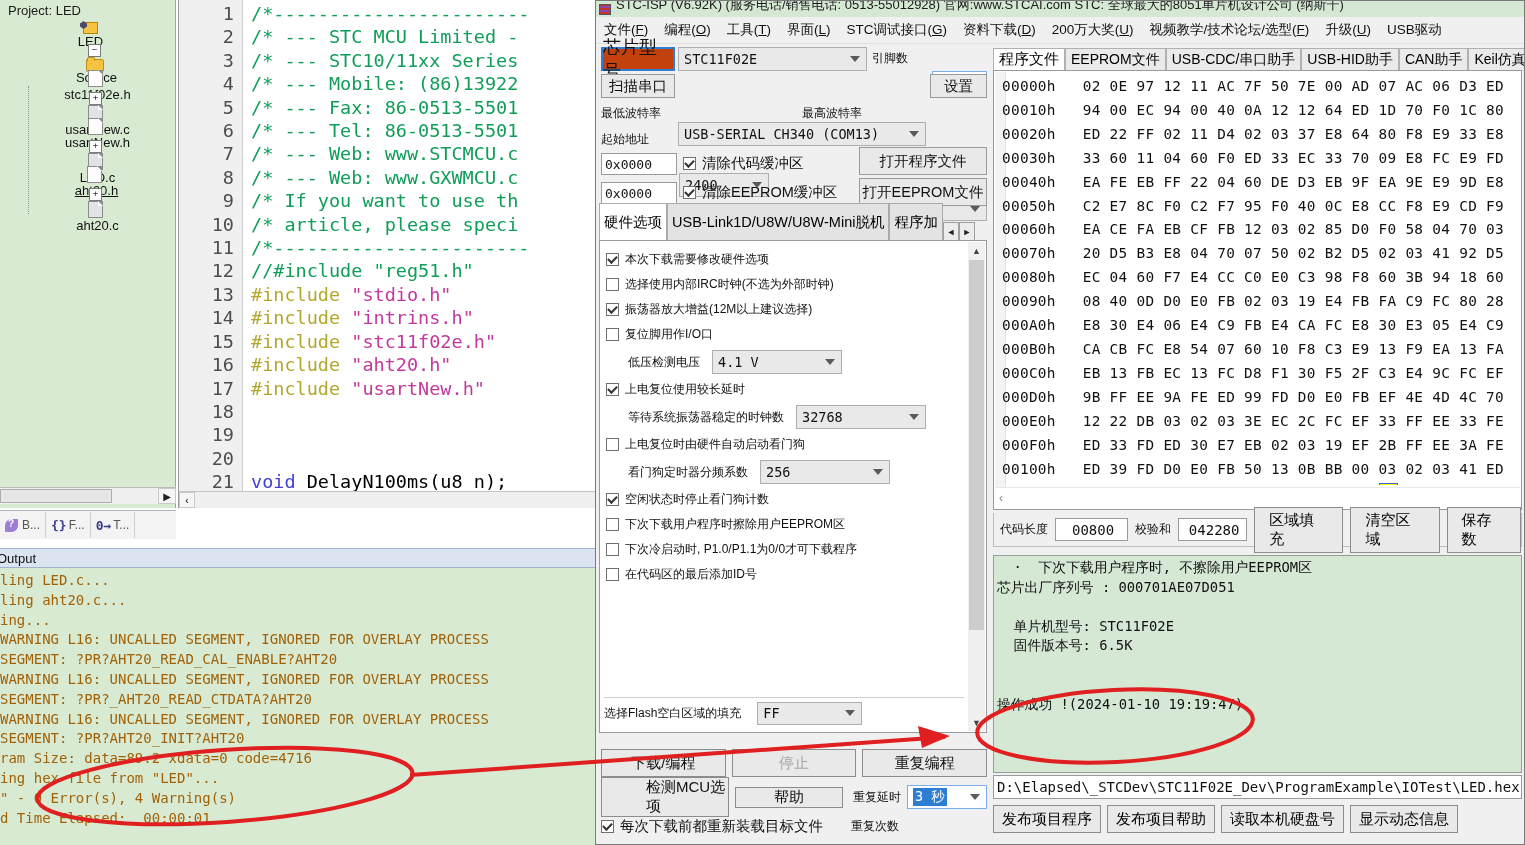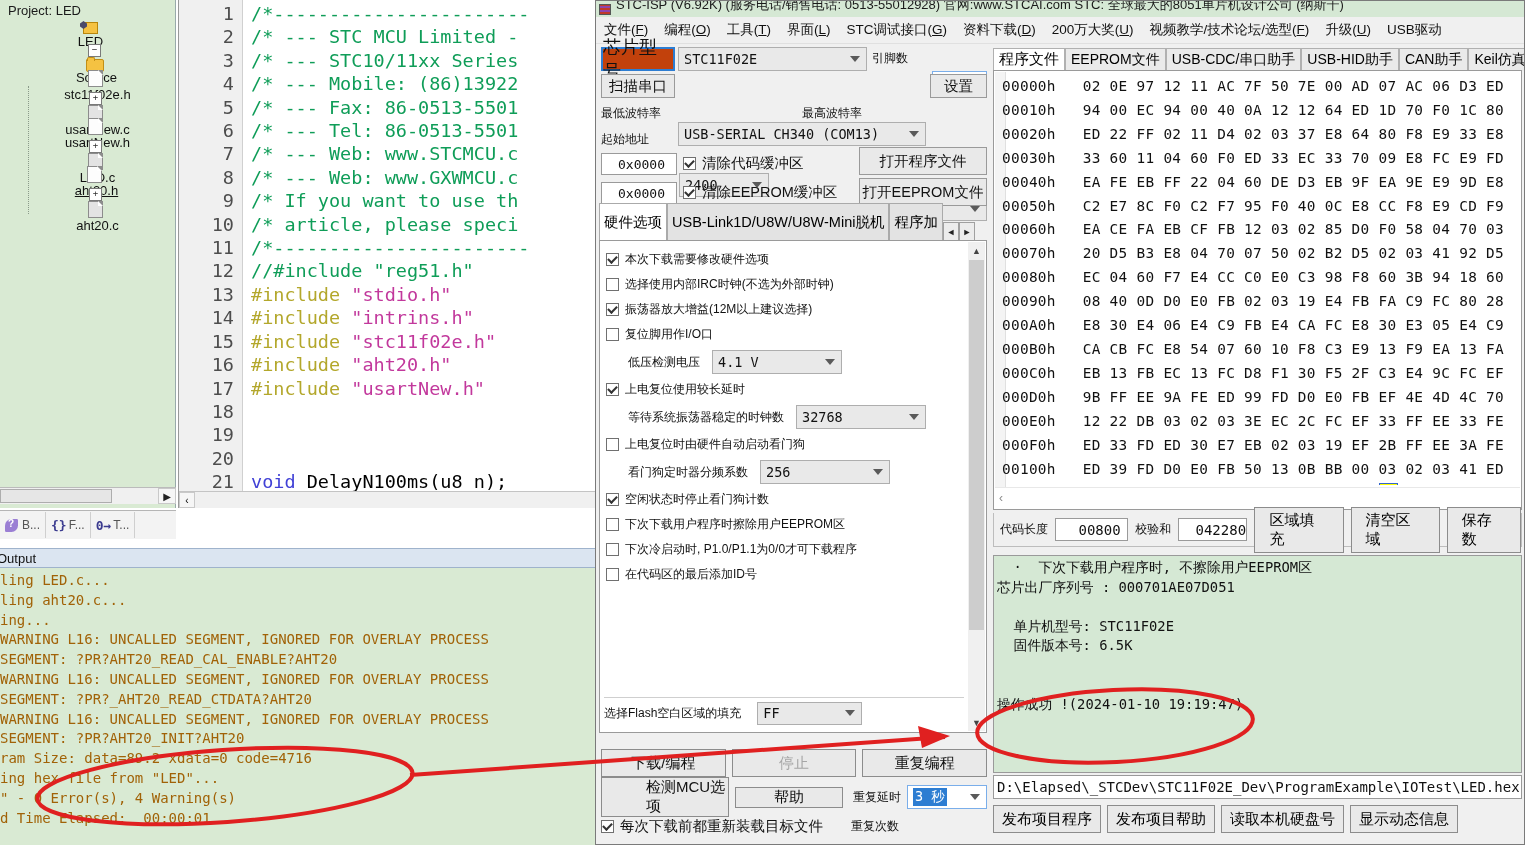--- a/index.html
+++ b/index.html
@@ -93,21 +93,21 @@
   .btnish{background:#e9e9e9;border:1px solid #9a9a9a;font-size:14.5px;color:#111;
           display:flex;align-items:center;justify-content:center;box-sizing:border-box;}
   .sel-lbl{background:#c2410c;border:2px solid #2d7dd2;font-size:18px;color:#111;
            display:flex;align-items:center;justify-content:center;box-sizing:border-box;}
   .combo{background:#e9e9e9;border:1px solid #aeaeae;box-sizing:border-box;display:flex;align-items:center;
          font-size:13.5px;color:#111;padding-left:5px;position:relative;font-family:"DejaVu Sans Mono","Liberation Mono",monospace;}
   .combo.white{background:#fff;border:1px solid #7aaeea;}
   .combo .arr{position:absolute;right:6px;top:50%;transform:translateY(-50%);width:0;height:0;
               border-left:5px solid transparent;border-right:5px solid transparent;border-top:6px solid #5a5a5a;}
   .tbox{background:#fff;border:1px solid #9a9a9a;box-sizing:border-box;display:flex;align-items:center;
-        font-size:13px;color:#111;padding-left:16px;font-family:"DejaVu Sans Mono","Liberation Mono",monospace;}
+        font-size:13px;color:#111;padding-left:3px;font-family:"DejaVu Sans Mono","Liberation Mono",monospace;}
   .cbx{width:13px;height:13px;border:1px solid #707070;background:#fff;box-sizing:border-box;
        display:inline-flex;align-items:center;justify-content:center;flex:0 0 auto;margin-right:6px;}
   .cbx.on:after{content:"";width:7px;height:4px;border-left:2px solid #333;border-bottom:2px solid #333;
                 transform:rotate(-45deg) translate(1px,-1px);}
   .ckrow{display:flex;align-items:center;font-size:14.5px;color:#111;white-space:nowrap;}
 
   #tabstrip{position:absolute;left:0;top:170px;width:388px;height:24px;display:flex;align-items:flex-end;}
   .htab{font-size:14.5px;padding:2px 4px 2px 4px;border:1px solid #aaa;border-bottom:none;background:#e3e3e3;
         white-space:nowrap;box-sizing:border-box;height:38px;display:flex;align-items:center;}
   .htab.active{background:#fff;border-bottom:1px solid #fff;font-weight:normal;}

